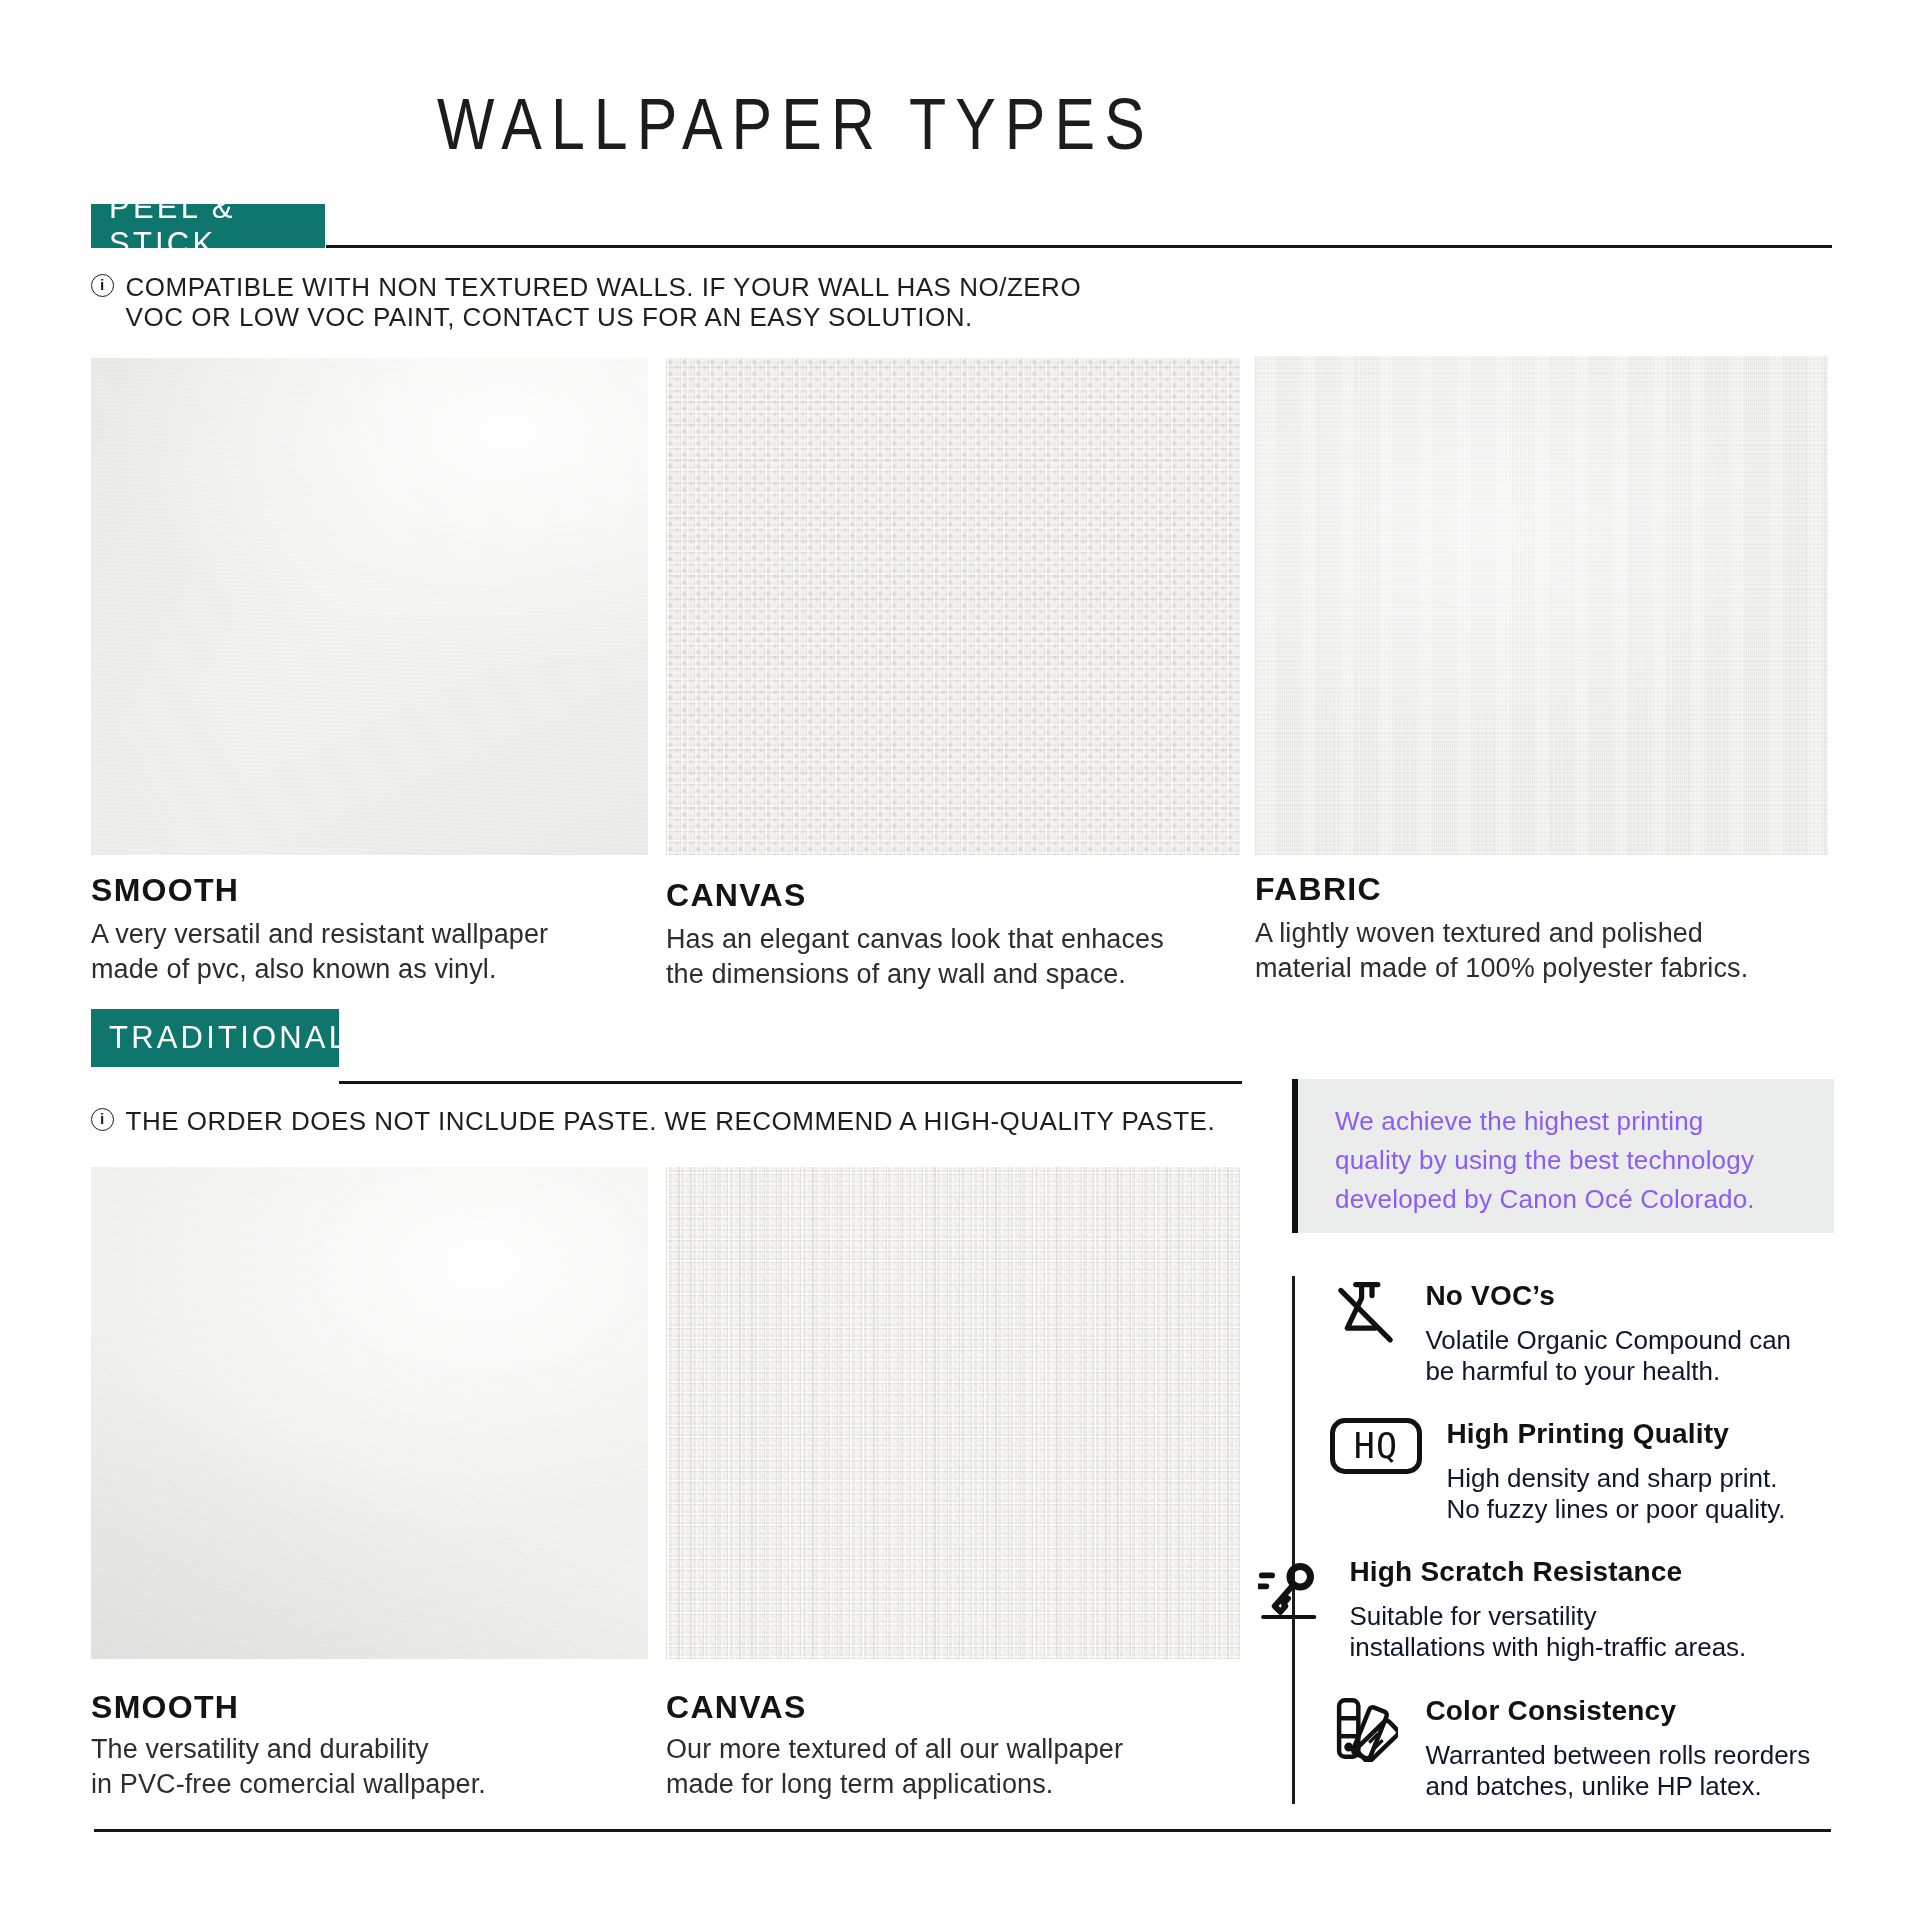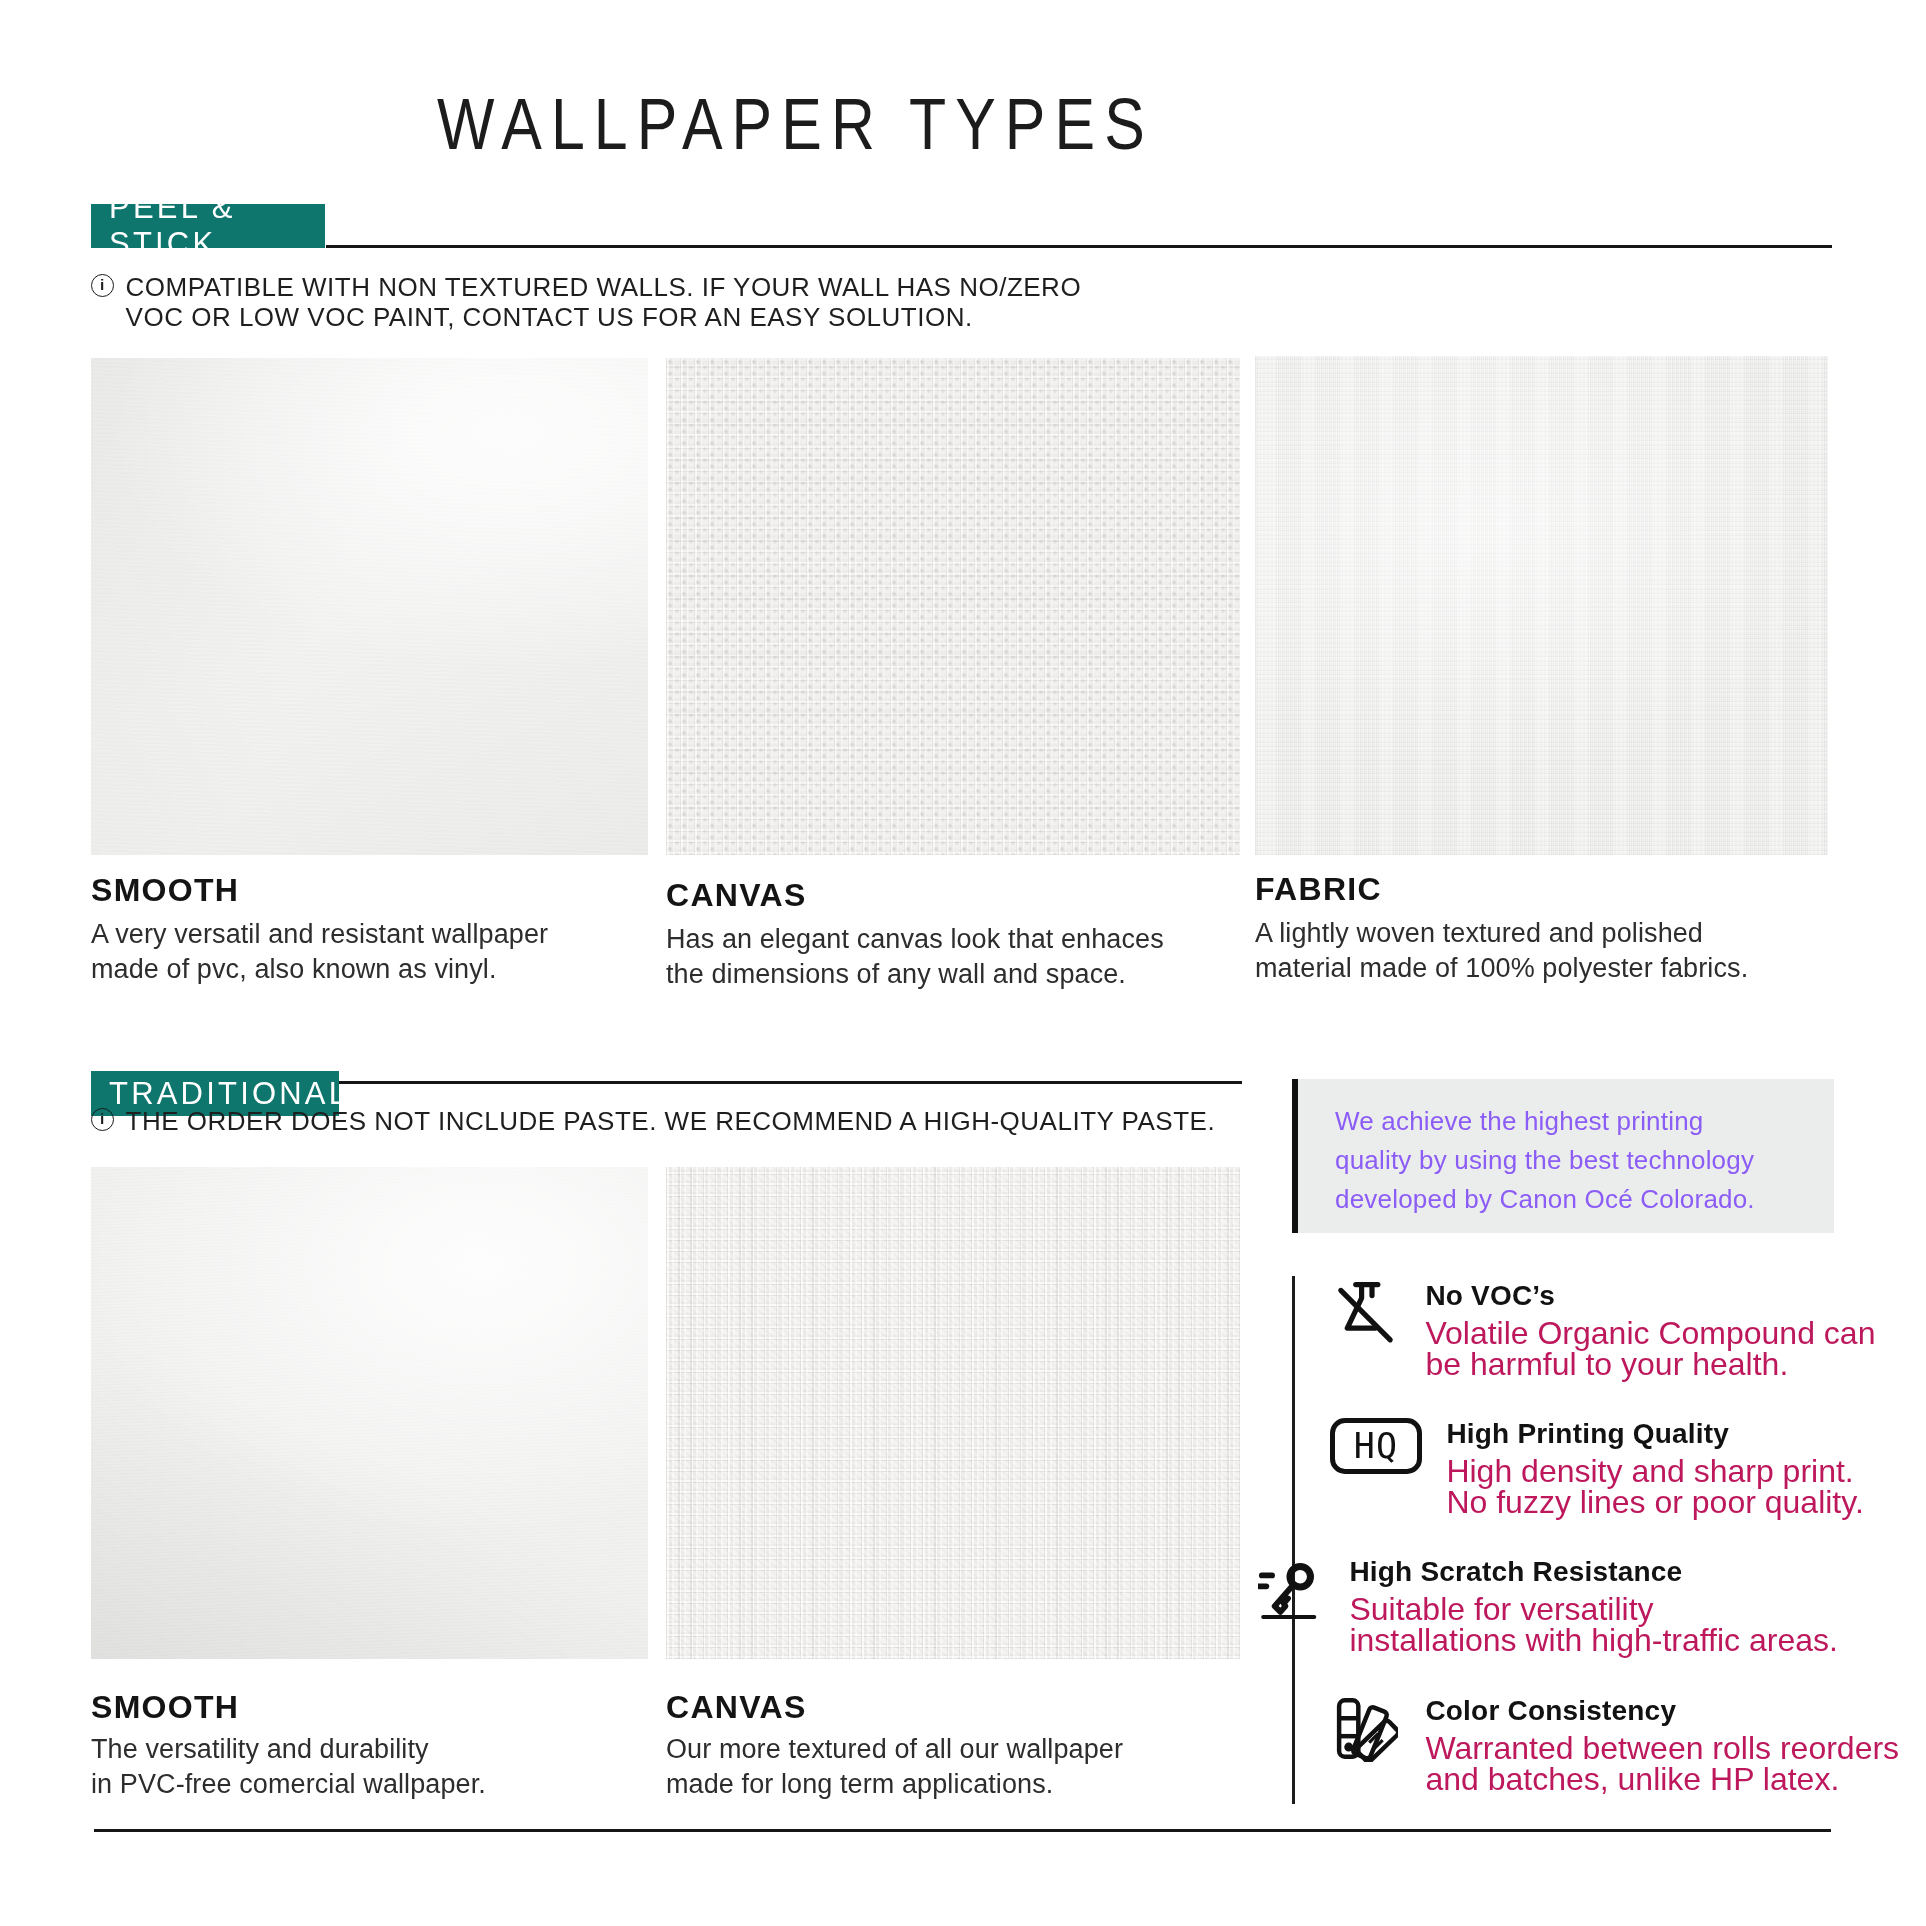--- a/index.html
+++ b/index.html
@@ -50,21 +50,21 @@
       repeating-linear-gradient(38deg, rgba(70,68,64,.03) 0 1.9px, rgba(255,255,255,0) 1.9px 5.8px);}
 
   .qbox{background:#ebecec;border-left:6.4px solid #101010;box-sizing:border-box;
         padding:23px 26px 0 37px;font-size:26px;line-height:39px;color:#8b5cf6;letter-spacing:0.2px;}
   .vdiv{width:2.6px;background:#1c1c1c;}
 
   .feature{display:flex;gap:24.4px;justify-content:space-between;}
   .ficon{flex:0 0 71px;display:flex;justify-content:center;align-items:flex-start;}
   .ftext{display:flex;flex-direction:column;}
   .ftitle{font-size:28px;font-weight:600;color:#121212;letter-spacing:0.2px;white-space:nowrap;}
-  .fdesc{font-size:32px;line-height:31px;color:#be185d;margin-top:6px;white-space:nowrap;}
+  .fdesc{font-size:26px;line-height:31px;color:#0f172a;margin-top:13px;white-space:nowrap;}
   .hq-box{border:5.8px solid #111;border-radius:15px;width:82px;height:46px;
           display:flex;align-items:center;justify-content:center;
           font-family:"DejaVu Sans Mono",monospace;font-weight:normal;font-size:35px;letter-spacing:1.3px;color:#111;}
 </style>
 </head>
 <body>
 
 <div id="canvas">
 
   <h1 class="abs title" style="left:437px;top:82px;margin:0;">WALLPAPER TYPES</h1>
@@ -97,21 +97,21 @@
     <span>Has an elegant canvas look that enhaces</span><br>
     <span>the dimensions of any wall and space.</span>
   </div>
 
   <div class="abs swatch-label" style="left:1255px;top:871px;">FABRIC</div>
   <div class="abs swatch-desc" style="left:1255px;top:916px;">
     <span>A lightly woven textured and polished</span><br>
     <span>material made of 100% polyester fabrics.</span>
   </div>
 
-  <div class="abs badge" style="left:91px;top:1071px;width:248px;height:45px;">
+  <div class="abs badge" style="left:91px;top:1009px;width:248px;height:58px;">
     <span>TRADITIONAL</span>
   </div>
   <div class="abs rule" style="left:339px;top:1081px;width:903px;"></div>
 
   <div class="abs note" style="left:91px;top:1106px;">
     <span class="circle-i">i</span>
     <span>THE ORDER DOES NOT INCLUDE PASTE. WE RECOMMEND A HIGH-QUALITY PASTE.</span>
   </div>
 
   <div class="swatch tex-smooth-b" style="left:91px;top:1167px;width:557px;height:492px;"></div>

